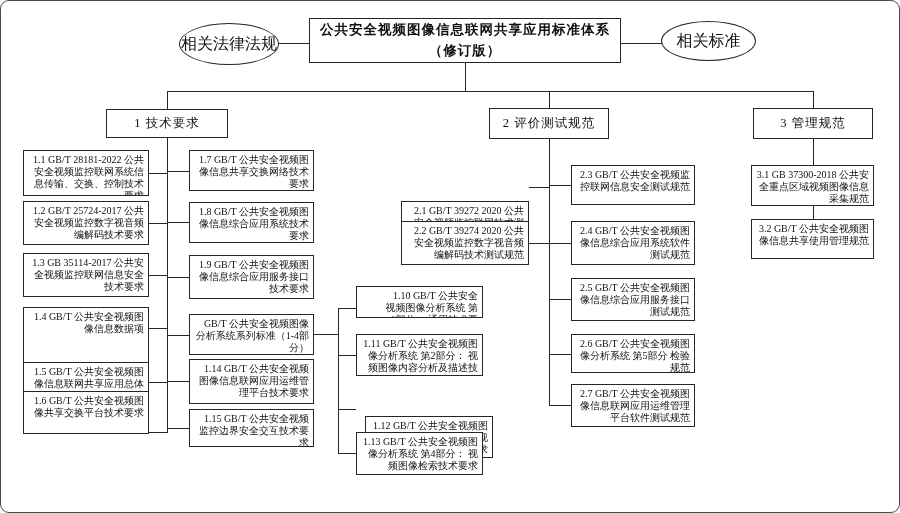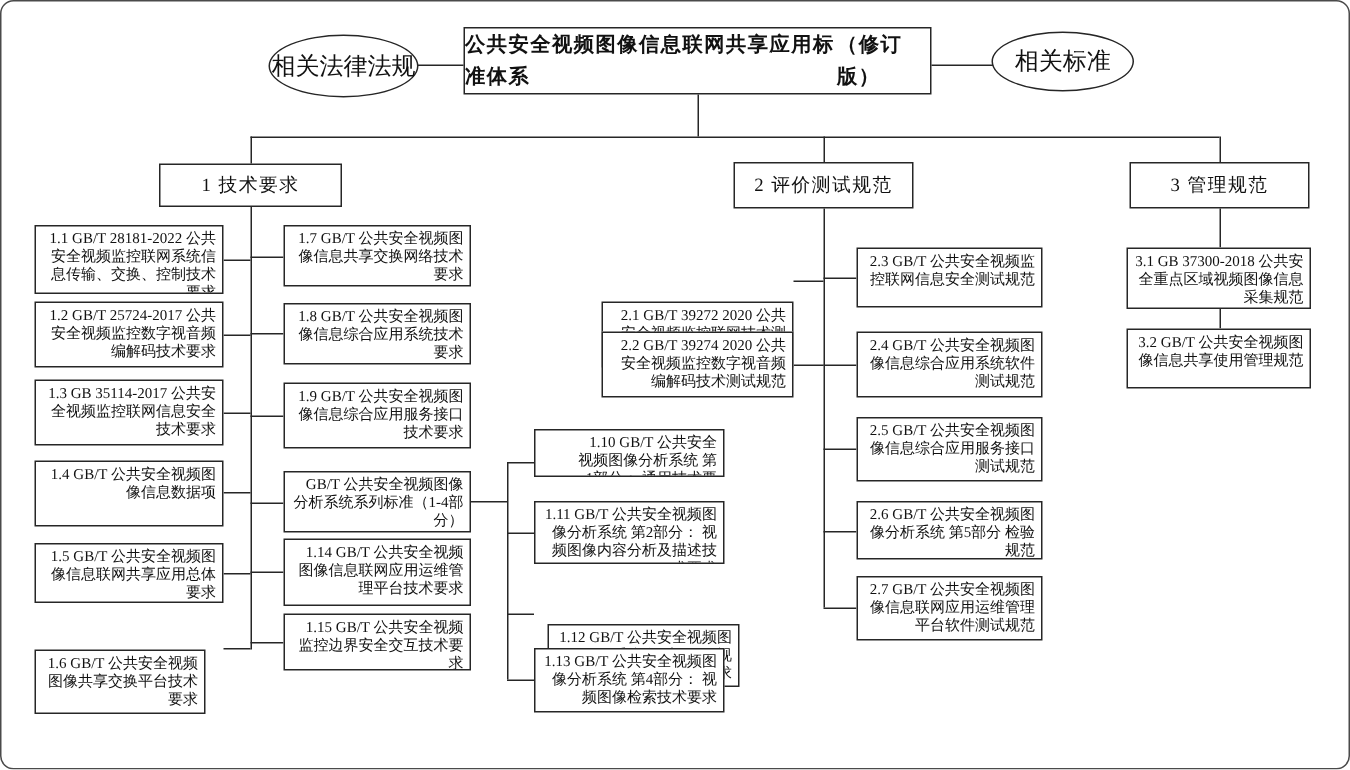--- a/index.html
+++ b/index.html
@@ -6,21 +6,21 @@
   body{font-family:"Liberation Serif",serif;color:#111;}
   #frame{position:relative;width:898px;height:511px;background:#fff;
          border:1px solid #4a4a4a;border-radius:9px;overflow:hidden;}
   .box{position:absolute;box-sizing:border-box;border:1px solid #262626;background:#fff;
        font-size:10px;line-height:12px;padding:3px 4px;text-align:right;overflow:hidden;}
   .hdr{position:absolute;box-sizing:border-box;border:1px solid #262626;background:#fff;
        display:flex;align-items:center;justify-content:center;font-size:12.5px;letter-spacing:1px;}
   .ell{position:absolute;box-sizing:border-box;border:1px solid #262626;border-radius:50%;
        background:#fff;display:flex;align-items:center;justify-content:center;font-size:16px;}
   .title{position:absolute;box-sizing:border-box;border:1px solid #262626;background:#fff;
-         display:flex;flex-direction:row;align-items:center;justify-content:center;
+         display:flex;flex-direction:column;align-items:center;justify-content:center;
          font-size:13.5px;font-weight:bold;line-height:1.5;letter-spacing:1px;}
   .hl{position:absolute;height:1px;background:#262626;}
   .vl{position:absolute;width:1px;background:#262626;}
 </style>
 </head>
 <body>
 
 <div id="frame">
 
   <div class="ell" style="left:178px;top:22px;width:100px;height:42px;">相关法律法规</div>
@@ -73,23 +73,23 @@
     <div class="hl" style="left:548px;top:353px;width:22px;"></div>
     <div class="hl" style="left:548px;top:404px;width:22px;"></div>
 
     <div class="vl" style="left:812px;top:138px;height:26px;"></div>
     <div class="vl" style="left:812px;top:205px;height:13px;"></div>
   </div>
 
   <div class="box" style="left:22px;top:149px;width:126px;height:46px;">1.1 GB/T 28181-2022 公共安全视频监控联网系统信息传输、交换、控制技术要求</div>
   <div class="box" style="left:22px;top:200px;width:126px;height:44px;">1.2 GB/T 25724-2017 公共安全视频监控数字视音频编解码技术要求</div>
   <div class="box" style="left:22px;top:252px;width:126px;height:44px;">1.3 GB 35114-2017 公共安全视频监控联网信息安全技术要求</div>
-  <div class="box" style="left:22px;top:306px;width:126px;height:44px;">1.4 GB/T 公共安全视频图像信息数据项</div>
+  <div class="box" style="left:22px;top:306px;width:126px;height:56px;">1.4 GB/T 公共安全视频图像信息数据项</div>
   <div class="box" style="left:22px;top:361px;width:126px;height:40px;">1.5 GB/T 公共安全视频图像信息联网共享应用总体要求</div>
-  <div class="box" style="left:22px;top:432px;width:114px;height:43px;">1.6 GB/T 公共安全视频图像共享交换平台技术要求</div>
+  <div class="box" style="left:22px;top:390px;width:126px;height:43px;">1.6 GB/T 公共安全视频图像共享交换平台技术要求</div>
 
   <div class="box" style="left:188px;top:149px;width:125px;height:41px;">1.7 GB/T 公共安全视频图像信息共享交换网络技术要求</div>
   <div class="box" style="left:188px;top:201px;width:125px;height:41px;">1.8 GB/T 公共安全视频图像信息综合应用系统技术要求</div>
   <div class="box" style="left:188px;top:254px;width:125px;height:44px;">1.9 GB/T 公共安全视频图像信息综合应用服务接口技术要求</div>
   <div class="box" style="left:188px;top:313px;width:125px;height:41px;">GB/T 公共安全视频图像分析系统系列标准（1-4部分）</div>
   <div class="box" style="left:188px;top:358px;width:125px;height:45px;">1.14 GB/T 公共安全视频图像信息联网应用运维管理平台技术要求</div>
   <div class="box" style="left:188px;top:408px;width:125px;height:38px;">1.15 GB/T 公共安全视频监控边界安全交互技术要求</div>
 
   <div class="box" style="left:355px;top:285px;width:127px;height:32px;padding-left:27px;">1.10 GB/T 公共安全视频图像分析系统 第1部分： 通用技术要求</div>
   <div class="box" style="left:355px;top:333px;width:127px;height:42px;">1.11 GB/T 公共安全视频图像分析系统 第2部分： 视频图像内容分析及描述技术要求</div>

